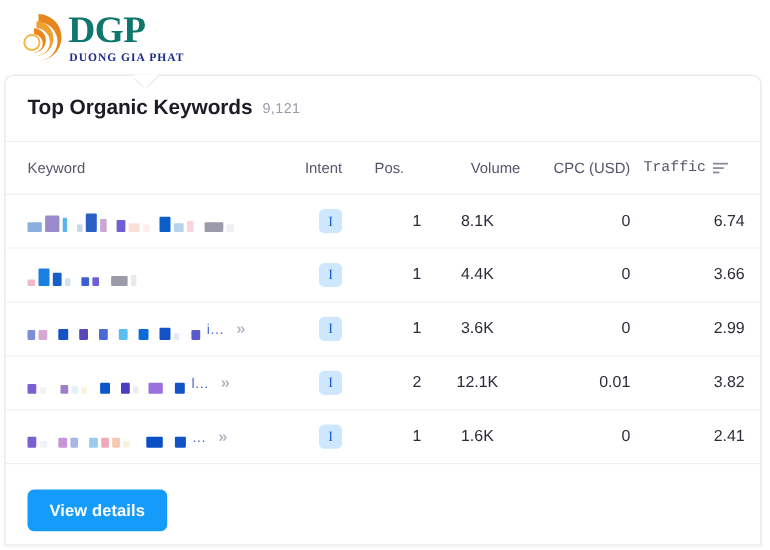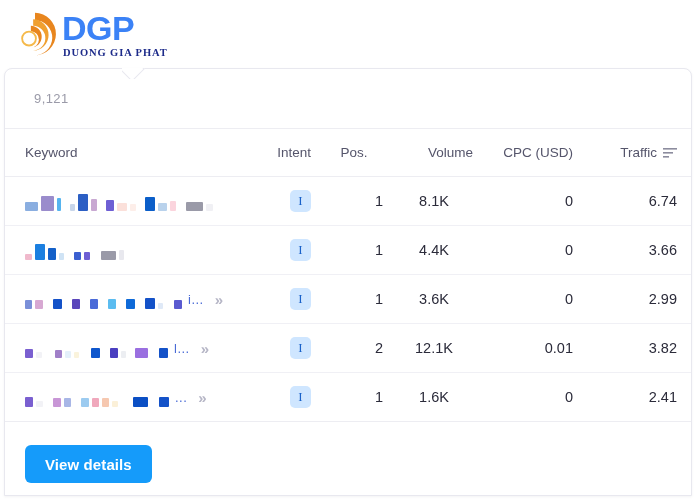--- a/index.html
+++ b/index.html
@@ -46,24 +46,24 @@
     display: block;
   }
   .brand-words {
     display: flex;
     flex-direction: column;
     align-items: flex-start;
     line-height: 1;
     padding-top: 2px;
   }
   .brand-main {
-    font-family: Liberation Sans, sans-serif;
+    font-family: Liberation Serif, serif;
     font-size: 34px;
     font-weight: bold;
-    color: #3b82f6;
+    color: #0f766e;
     letter-spacing: -0.5px;
     line-height: 34px;
   }
   .brand-sub {
     font-family: "Liberation Serif", serif;
     font-size: 10.5px;
     font-weight: bold;
     color: #1d2b8a;
     letter-spacing: 0.9px;
     line-height: 13px;
@@ -161,21 +161,21 @@
   .col-pos     { width: 70px;  }
   .col-vol     { width: 90px;  }
   .col-cpc     { width: 100px; }
   .col-traffic { width: 106px; }
 
   .th-kw      { text-align: left;  padding-left: 20px !important; }
   .th-intent  { text-align: right; padding-right: 14px !important; }
   .th-pos     { text-align: center; padding-right: 12px !important; }
   .th-vol     { text-align: right; padding-right: 12px !important; }
   .th-cpc     { text-align: right; padding-right: 12px !important; }
-  .th-traffic { text-align: right; padding-right: 14px !important; }
+  .th-traffic { text-align: left; padding-right: 14px !important; font-family: Liberation Mono, monospace; }
 
   .th-traffic-inner {
     display: inline-flex;
     align-items: center;
     gap: 6px;
     justify-content: flex-end;
   }
   .sort-icon { display: block; }
 
   .td-intent  { text-align: right; padding-right: 14px !important; }
@@ -273,20 +273,21 @@
       <div class="brand-words">
         <div class="brand-main">DGP</div>
         <div class="brand-sub">DUONG GIA PHAT</div>
       </div>
     </div>
   </div>
 
   <div class="card">
 
     <div class="card-header">
+      <span class="card-title">Top Organic Keywords</span>
       <span class="card-count">9,121</span>
     </div>
 
     <table class="tbl">
       <colgroup>
         <col class="col-kw">
           <col class="col-intent">
           <col class="col-pos">
         <col class="col-vol">
           <col class="col-cpc">

